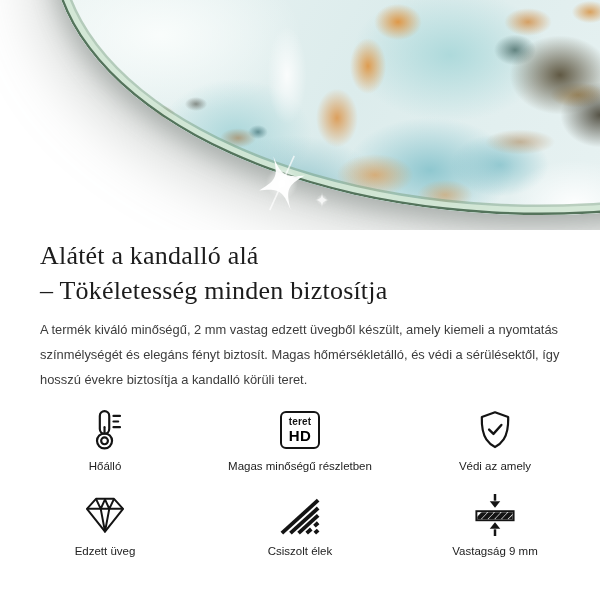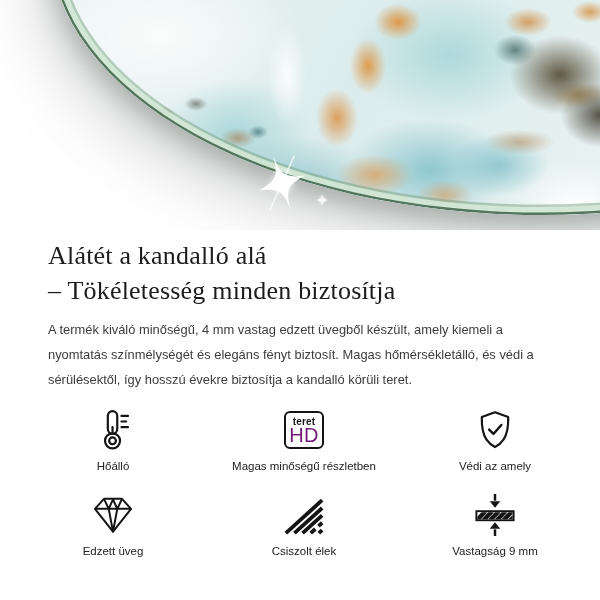--- a/index.html
+++ b/index.html
@@ -40,36 +40,36 @@
       linear-gradient(120deg,#eef5f4 0%,#dcecec 55%,#e8f2f2 100%);}
   .disc::after{content:"";position:absolute;inset:0;border-radius:50%;pointer-events:none;
     box-shadow:inset 0 0 0 2.5px rgba(62,95,70,.85),
                inset 0 0 0 8px rgba(215,235,218,.88),
                inset 0 0 0 10.5px rgba(120,160,128,.5);}
   .sparkle{position:absolute;pointer-events:none;}
   .sparkle.big{left:250px;top:151px;width:64px;height:64px;}
   .sparkle.small{left:312px;top:190px;width:20px;height:20px;opacity:.85;}
 
   
-  .content{padding:0 40px;margin-left:8px;}
+  .content{padding:0 40px;}
   .headline{margin:8px 0 0;font-family:"Liberation Serif",serif;font-weight:400;
             font-size:26px;line-height:35px;color:#1c1c1c;letter-spacing:.2px;}
   .headline span{display:block;}
   .description{margin:9px 0 0;max-width:523px;font-size:12.9px;line-height:25px;color:#3c3c3c;}
 
   
   .features{display:flex;flex-wrap:wrap;justify-content:space-between;
             row-gap:17px;margin:13px -20px 0;}
   .feature{width:170px;display:flex;flex-direction:column;align-items:center;}
   .icon-box{height:50px;display:flex;align-items:center;justify-content:center;}
   .feature-label{margin-top:4px;font-size:11.5px;line-height:14px;color:#222;text-align:center;}
   .uhd-box{box-sizing:border-box;width:40px;height:38px;border:2.6px solid #141414;border-radius:6px;
            display:flex;flex-direction:column;align-items:center;justify-content:center;background:#fff;}
   .uhd-top{font-size:10px;font-weight:700;line-height:10px;color:#141414;letter-spacing:.2px;}
-  .uhd-bottom{font-size:20px;font-weight:400;line-height:15px;color:#701a75;margin-top:1px;letter-spacing:.3px;}
+  .uhd-bottom{font-size:15px;font-weight:700;line-height:15px;color:#000000;margin-top:1px;letter-spacing:.3px;}
 </style>
 </head>
 <body>
 
 <div class="page">
 
   <div class="hero">
     <div class="disc">
       <div class="disc-art"></div>
     </div>
@@ -90,21 +90,21 @@
       <circle cx="32" cy="32" r="18" fill="url(#glow)"></circle>
       <path d="M32 8 C33.3 25 36 29 54 32 C36 35 33.3 39 32 56 C30.7 39 28 35 10 32 C28 29 30.7 25 32 8 Z" fill="#ffffff" opacity=".9"></path>
     </svg>
   </div>
 
   <div class="content">
     <h1 class="headline">
       <span>Alátét a kandalló alá</span>
       <span>– Tökéletesség minden biztosítja</span>
     </h1>
-    <p class="description">A termék kiváló minőségű, 4 mm vastag edzett üvegből készült, amely kiemeli a nyomtatás színmélységét és elegáns fényt biztosít. Magas hőmérsékletálló, és védi a sérülésektől, így hosszú évekre biztosítja a kandalló körüli teret.</p>
+    <p class="description">A termék kiváló minőségű, 2 mm vastag edzett üvegből készült, amely kiemeli a nyomtatás színmélységét és elegáns fényt biztosít. Magas hőmérsékletálló, és védi a sérülésektől, így hosszú évekre biztosítja a kandalló körüli teret.</p>
 
     <div class="features">
 
       <div class="feature">
         <div class="icon-box">
           <svg viewBox="0 0 34 44" width="32" height="42">
             <g fill="none" stroke="#141414" stroke-width="2.3" stroke-linecap="round">
               <rect x="11.5" y="2" width="10" height="24" rx="5"></rect>
               <circle cx="16.5" cy="33.5" r="8"></circle>
               <circle cx="16.5" cy="33.5" r="3.6"></circle>

